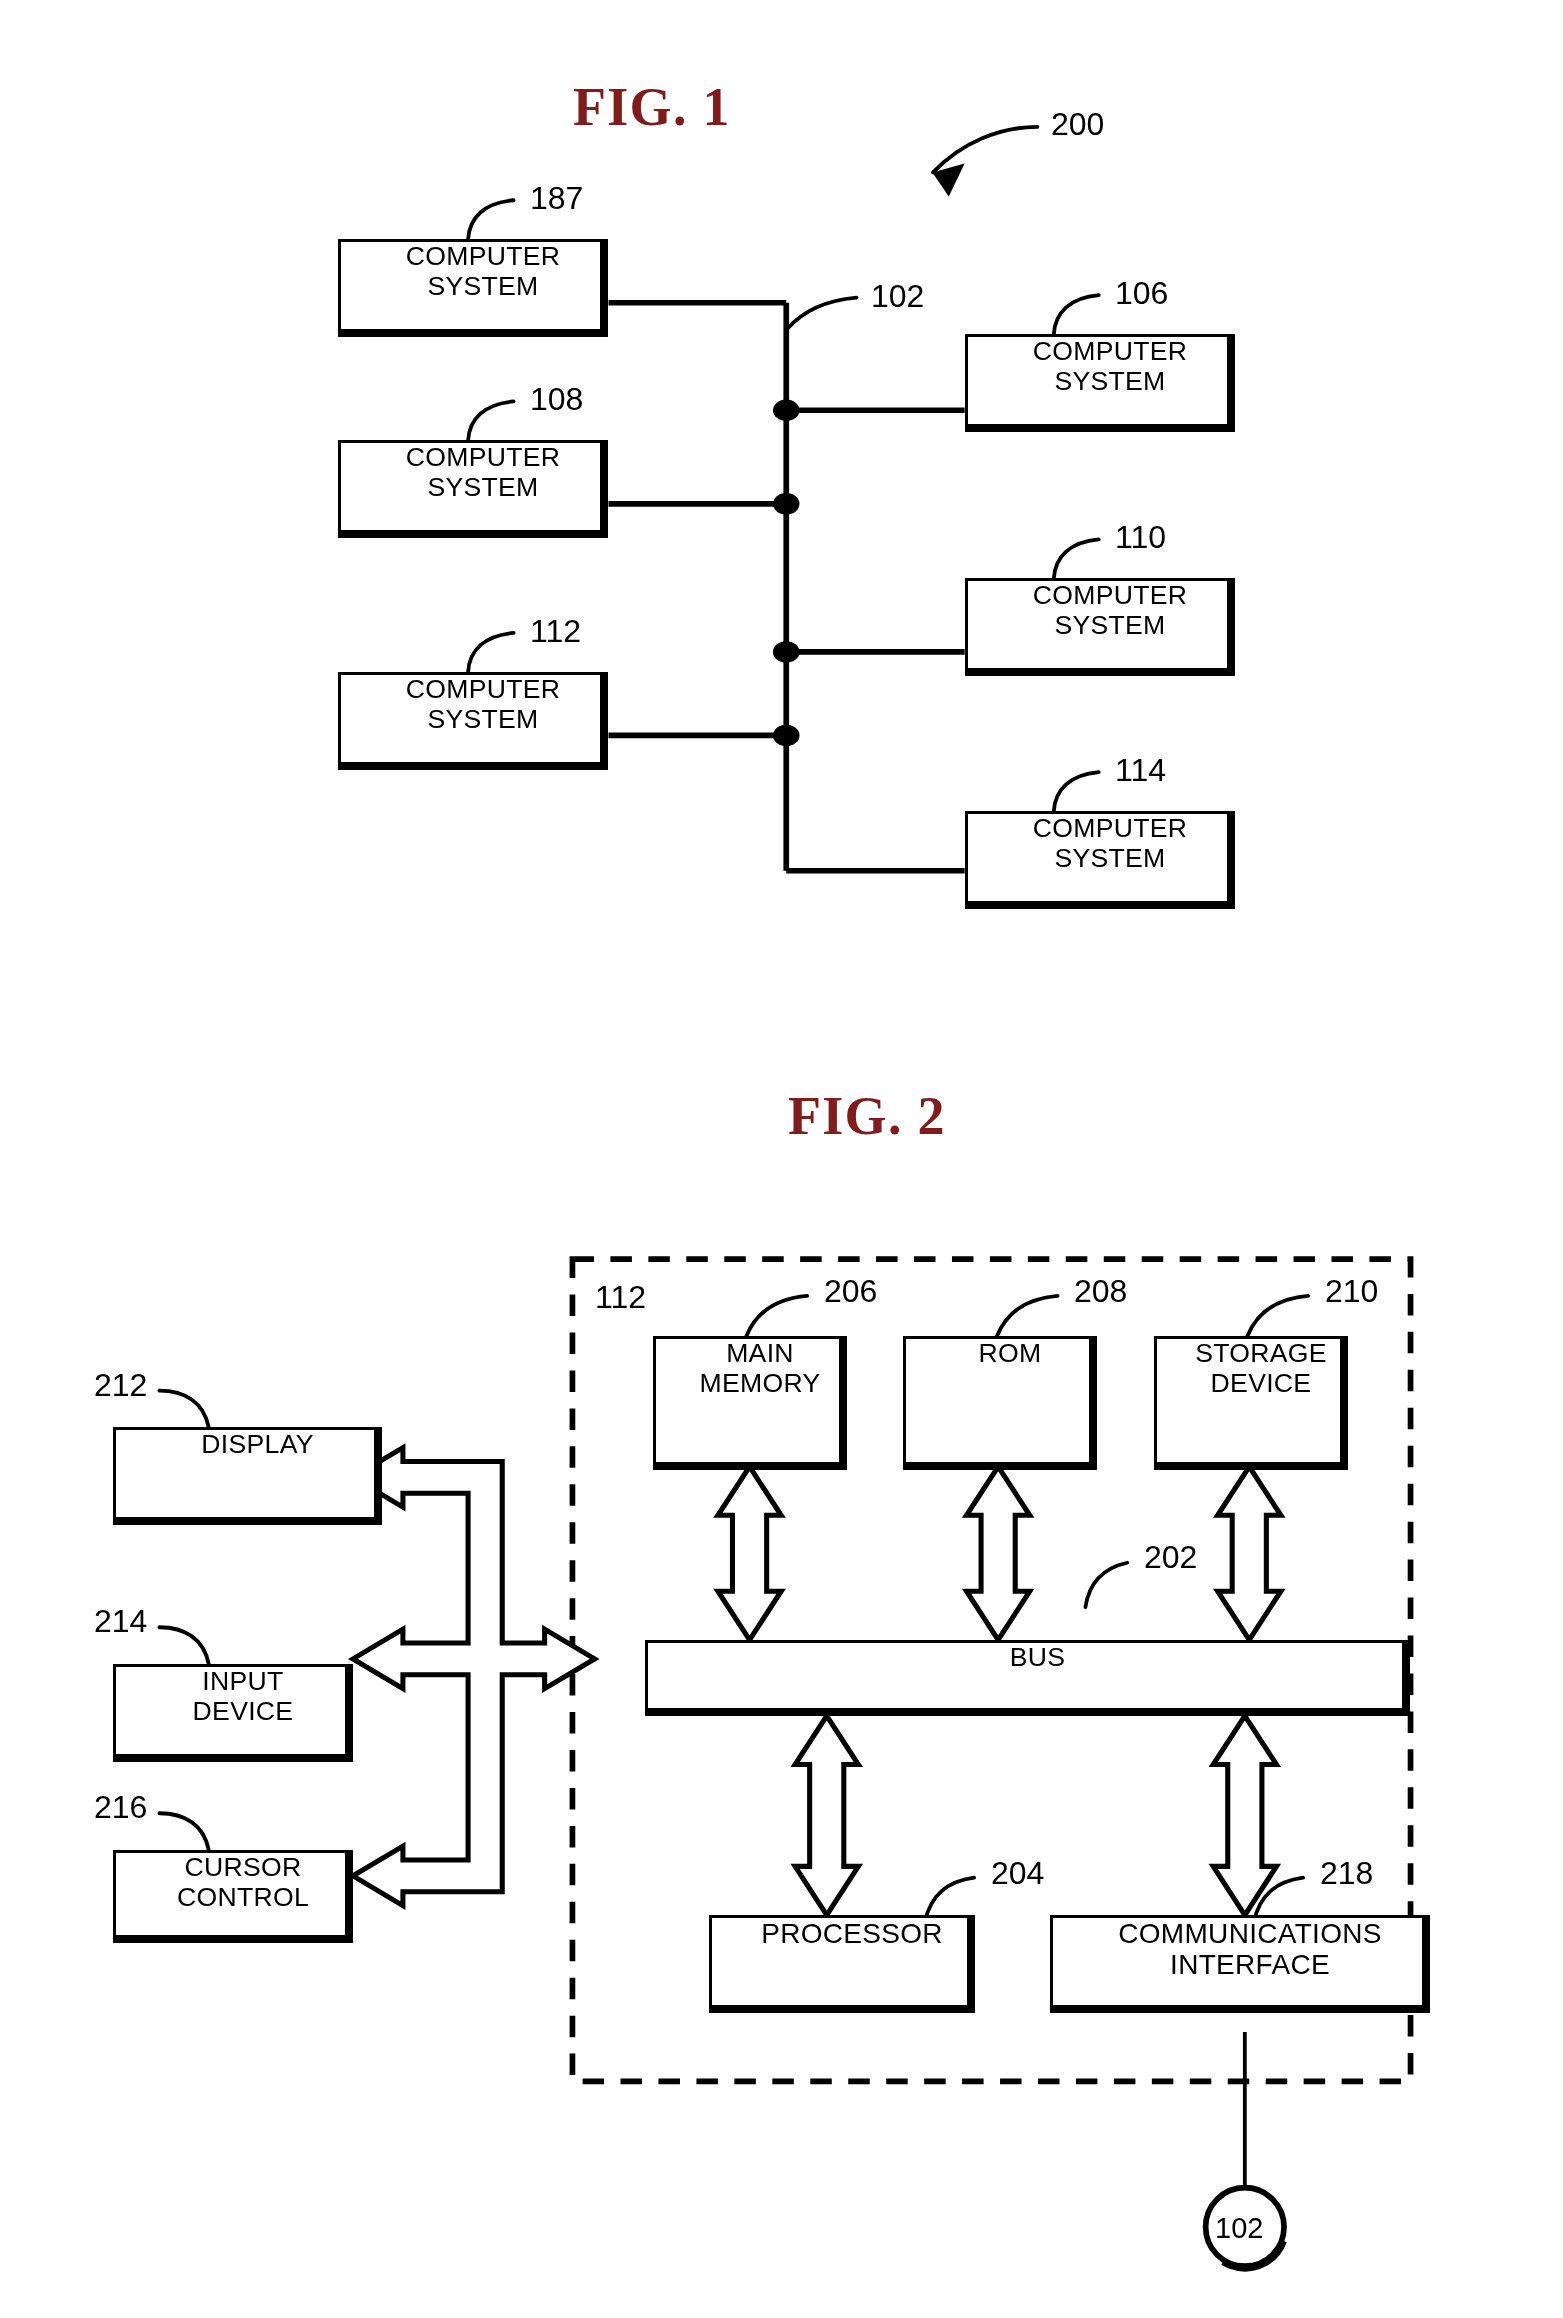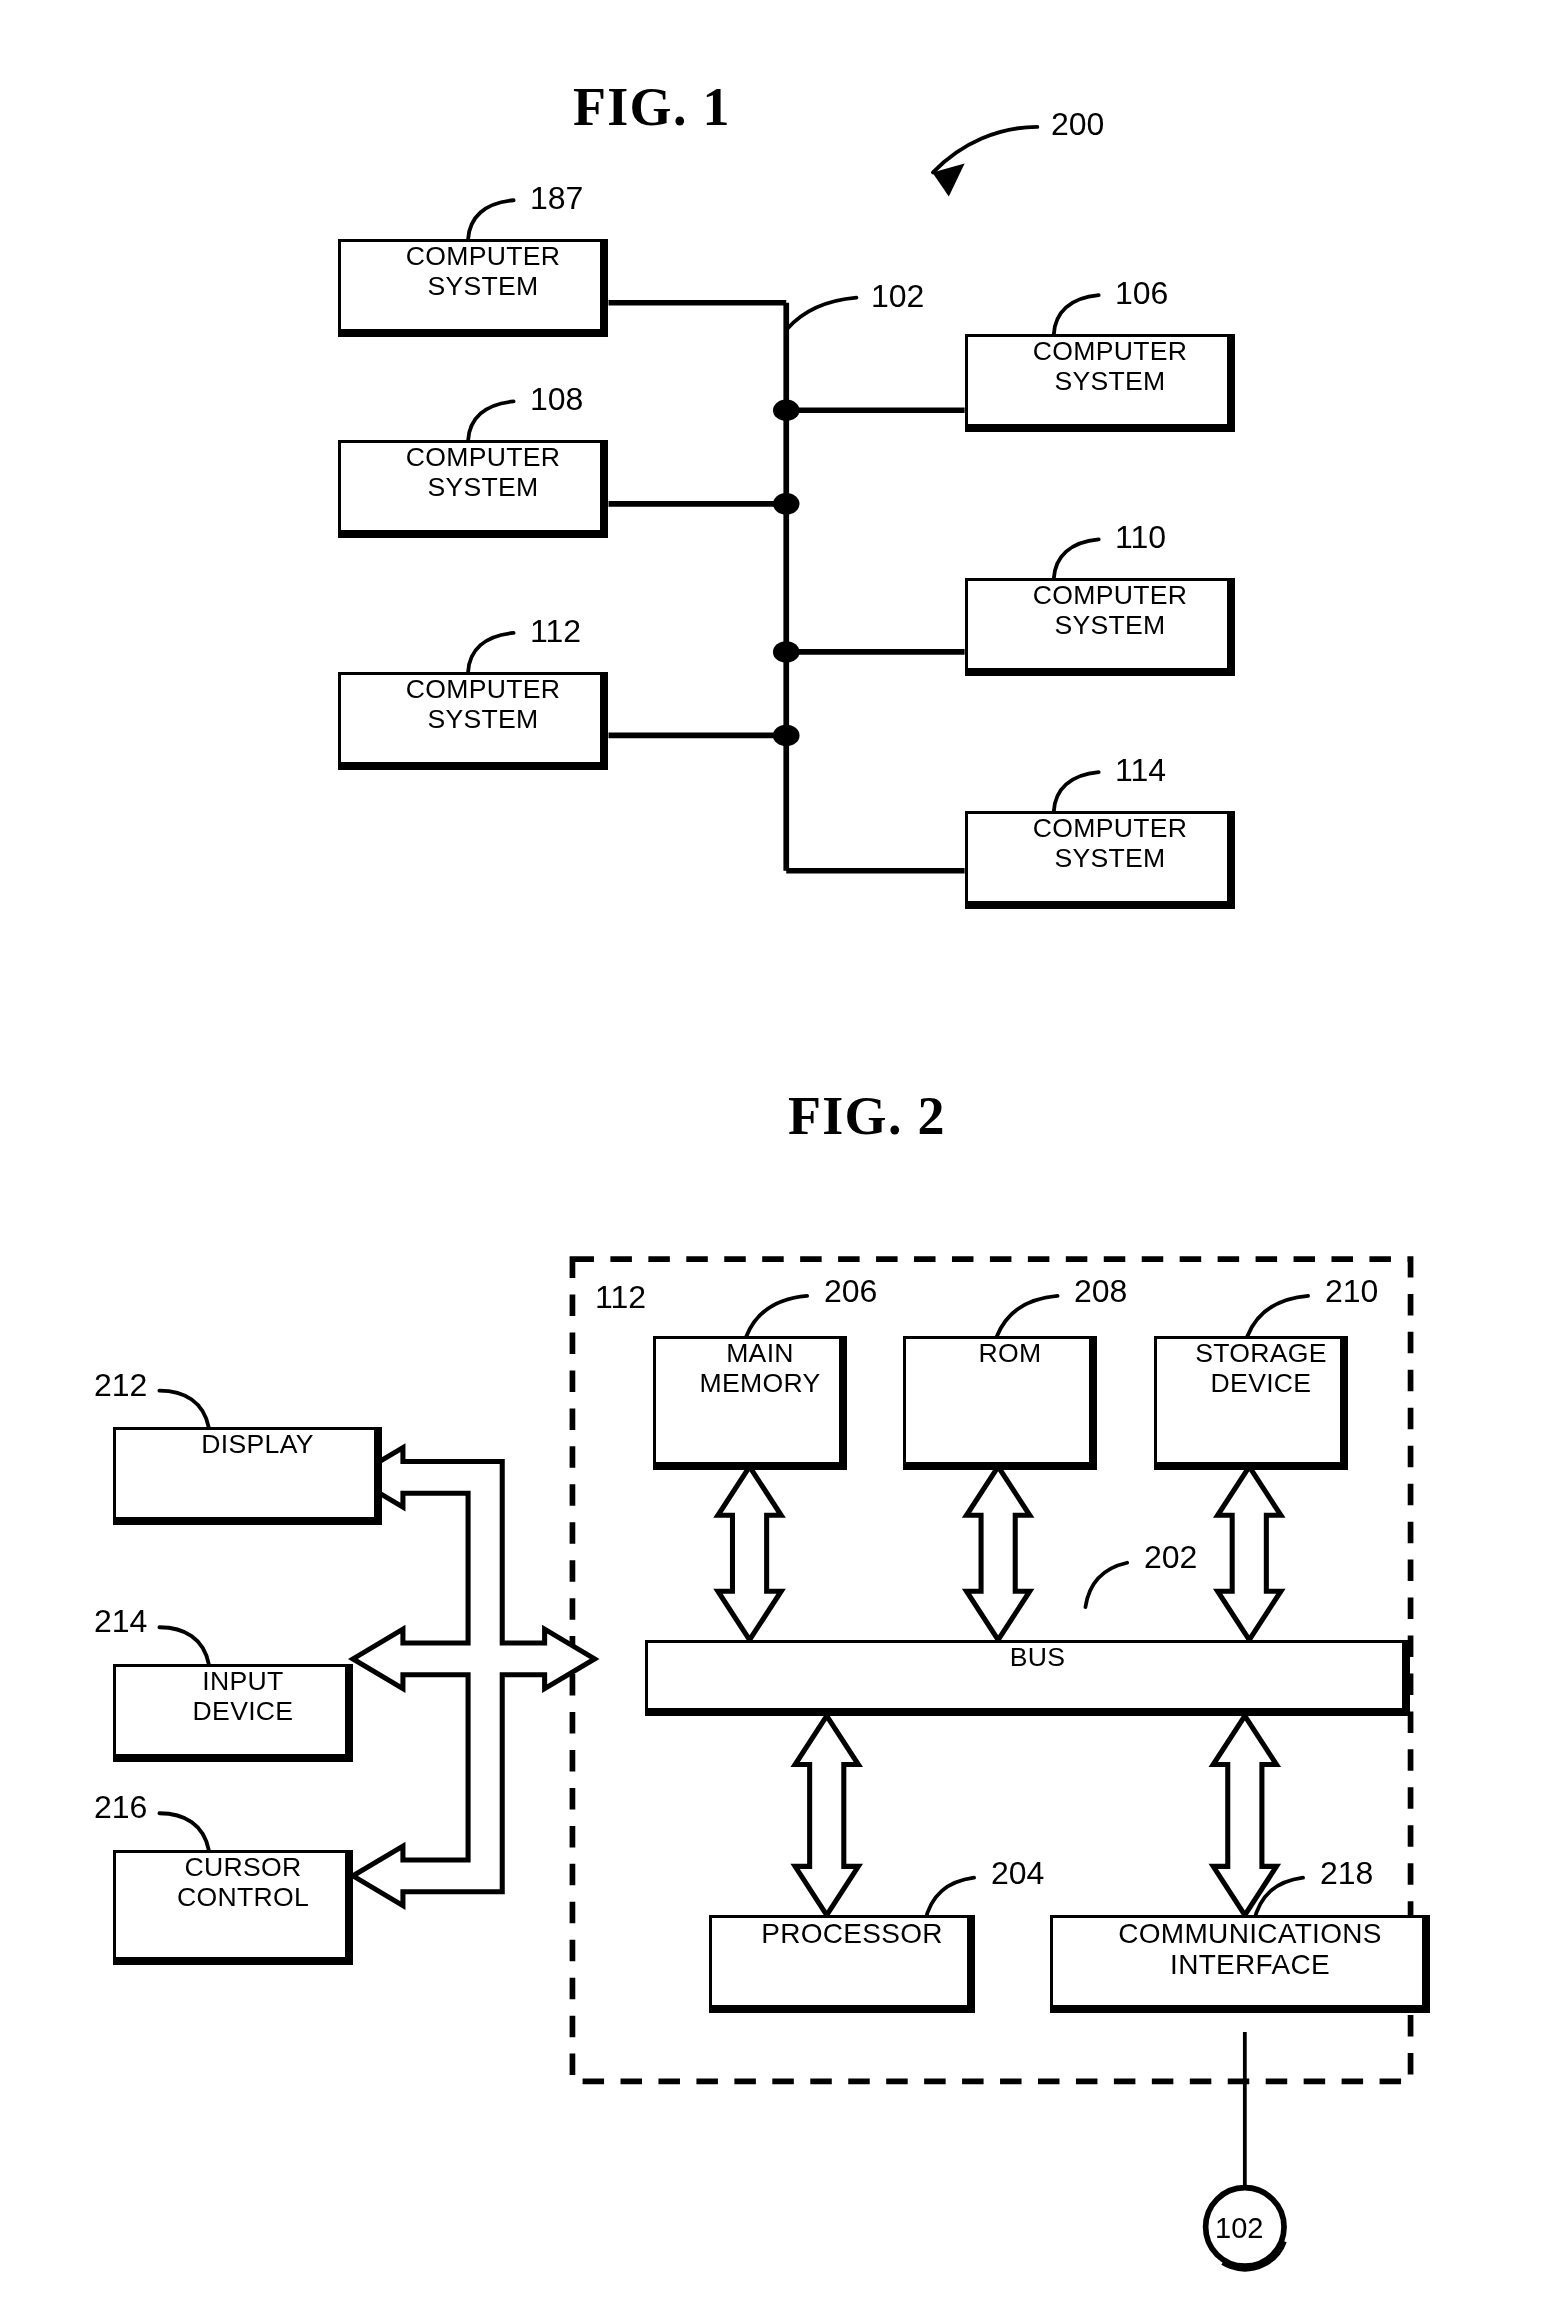--- a/index.html
+++ b/index.html
@@ -19,21 +19,21 @@
     background: #ffffff;
     overflow: hidden;
   }
   .fig-title {
     position: absolute;
     font-family: "Liberation Serif", serif;
     font-weight: bold;
     font-size: 54px;
     letter-spacing: 1.3px;
     white-space: nowrap;
-    color: #000000;
+    color: #7f1d1d;
   }
   #fig1-title { left: 573px; top: 76px; }
   #fig2-title { left: 788px; top: 1085px; }
 
   
   .pbox {
     position: absolute;
     box-sizing: border-box;
     background: #ffffff;
     border: 3.8px solid #000;
@@ -270,21 +270,21 @@
 
   <div class="ref" style="left:94px; top:1603px;">214</div>
   <div class="pbox" style="left:113px; top:1664px; width:240px; height:98px;">
     <div>
       <span>INPUT</span>
       <span>DEVICE</span>
     </div>
   </div>
 
   <div class="ref" style="left:94px; top:1789px;">216</div>
-  <div class="pbox" style="left:113px; top:1850px; width:240px; height:115px;">
+  <div class="pbox" style="left:113px; top:1850px; width:240px; height:93px;">
     <div>
       <span>CURSOR</span>
       <span>CONTROL</span>
     </div>
   </div>
 
   <div class="circ-label" style="left:1215px; top:2212px;">102</div>
 
 </div>
 

